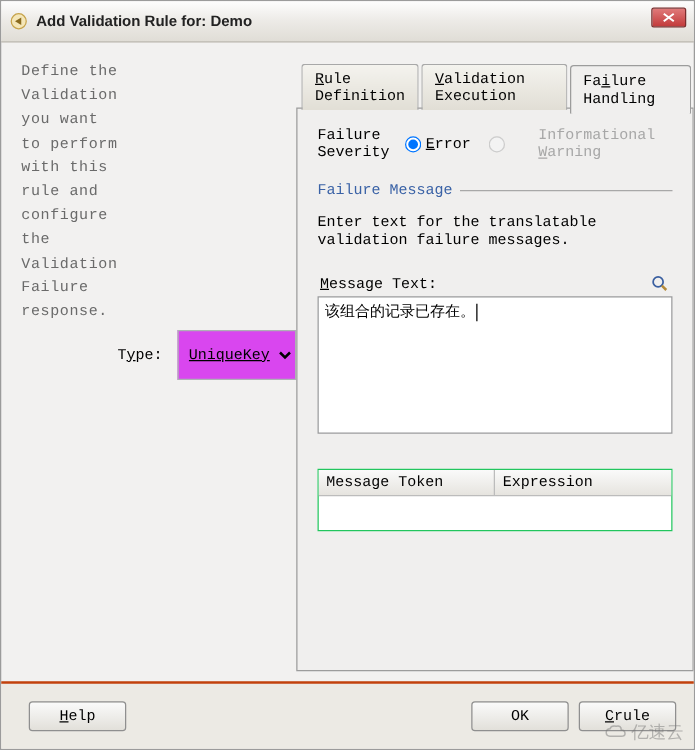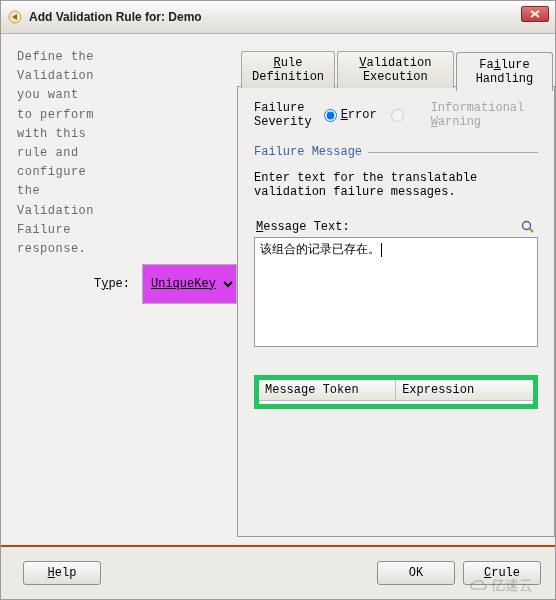--- a/index.html
+++ b/index.html
@@ -96,21 +96,20 @@
     border-top-left-radius: 3px;
     border-top-right-radius: 3px;
     padding: 4px 10px;
     margin-right: 2px;
     background: linear-gradient(#f4f3ee, #e1deD5);
     cursor: pointer;
     font-size: 12px;
     line-height: 14px;
     position: relative;
     top: 1px;
-    text-align: center;
   }
   .tab .ul { text-decoration: underline; }
   .tab.active {
     background: #f0efee;
     border-color: #9c9c9c;
     padding-top: 5px;
     padding-bottom: 5px;
     top: 4px;
   }
   .tab-panel {
@@ -173,22 +172,22 @@
     display: inline-block;
     width: 1px; height: 14px;
     background: #000;
     vertical-align: text-bottom;
     margin-left: 1px;
   }
   .token-label {
     margin: 0 2px 2px 2px;
   }
   .token-table {
-    border: 5px solid #22c55e;
-    height: 34px;
+    border: 1px solid #22c55e;
+    height: 50px;
     display: flex; flex-direction: column;
     background: #fff;
   }
   .token-table .thead {
     display: flex;
     background: linear-gradient(#fafafa, #e6e4df);
     border-bottom: 1px solid #bcbcbc;
   }
   .token-table .thead .th {
     padding: 3px 6px;
@@ -218,21 +217,21 @@
     font-family: inherit;
     font-size: 12px;
     cursor: pointer;
     margin-left: 8px;
     padding: 0 10px;
     white-space: nowrap;
   }
   .btn .ul { text-decoration: underline; }
   .watermark {
     position: absolute;
-    right: 22px; bottom: 4px;
+    right: 8px; bottom: 4px;
     color: rgba(120,120,120,0.5);
     font-family: sans-serif;
     font-size: 14px;
     display: flex; align-items: center;
     pointer-events: none;
   }
   .watermark svg { margin-right: 4px; }
 </style>
 </head>
 <body>

